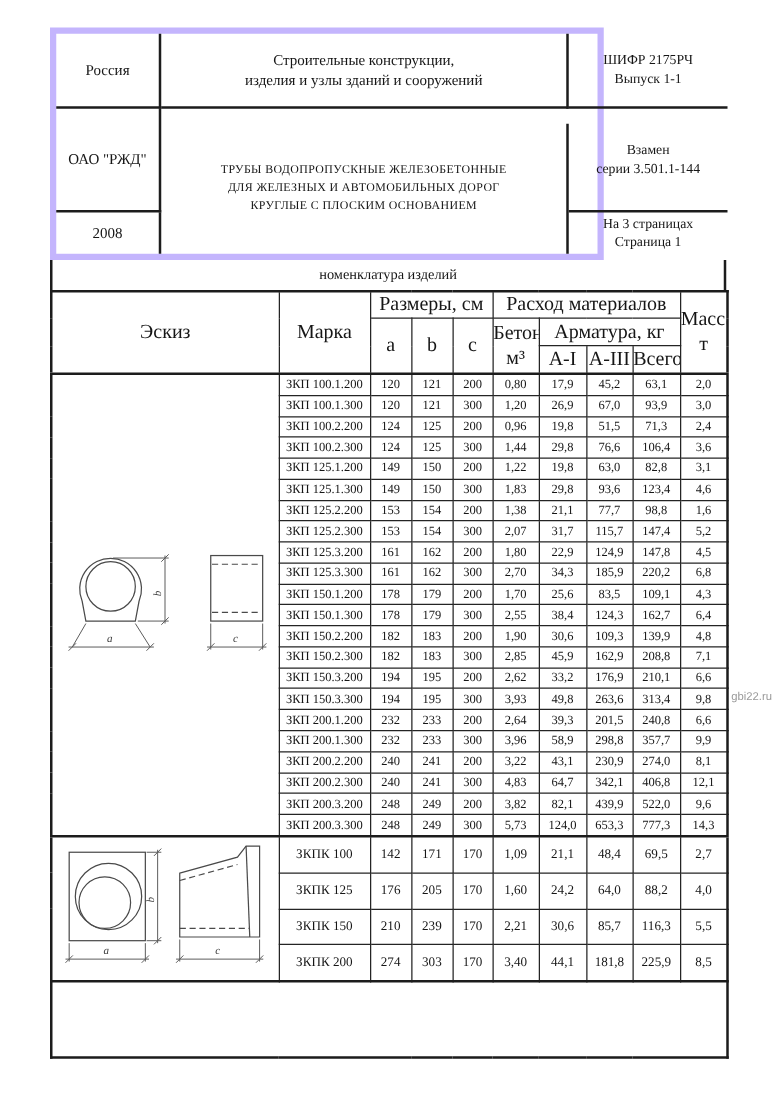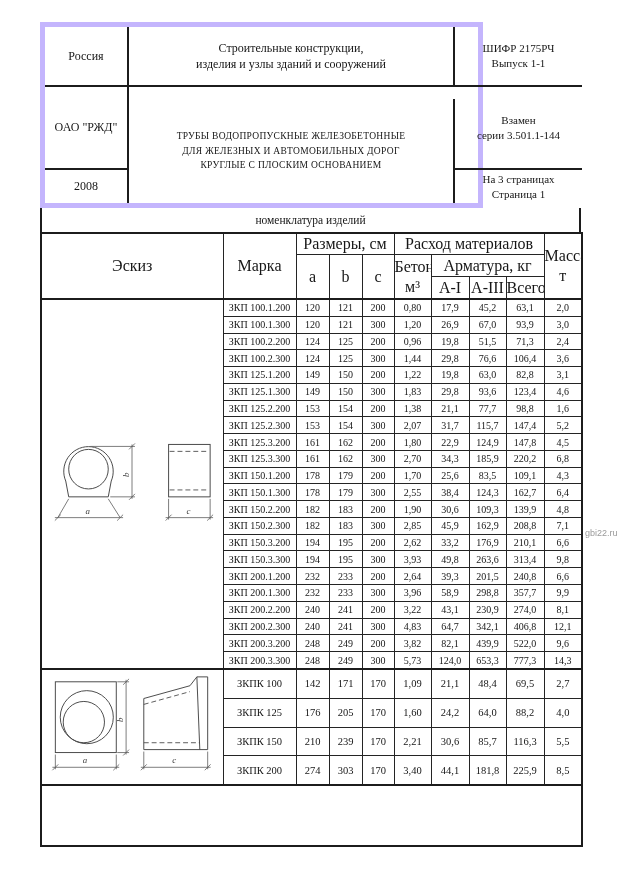--- a/index.html
+++ b/index.html
@@ -62,21 +62,21 @@
   
   svg.sk{display:block;}
   svg.sk .ln{stroke:#4a4a4a;stroke-width:1;fill:none;}
   svg.sk .thin{stroke:#5a5a5a;stroke-width:.8;fill:none;}
   svg.sk .dash{stroke:#4a4a4a;stroke-width:.9;fill:none;stroke-dasharray:5 3;}
   svg.sk text{font-family:"Liberation Serif","DejaVu Serif",serif;font-style:italic;
     font-size:9px;fill:#3d3d3d;}
 
   
   .watermark{
-    position:absolute;left:585px;top:528px;
+    position:absolute;left:585px;top:552px;
     font-family:"Liberation Sans","DejaVu Sans",sans-serif;
     font-size:9px;color:#9a9a9a;
   }
 </style>
 </head>
 <body>
 
 <div class="doc">
 
   <div class="hdr">

